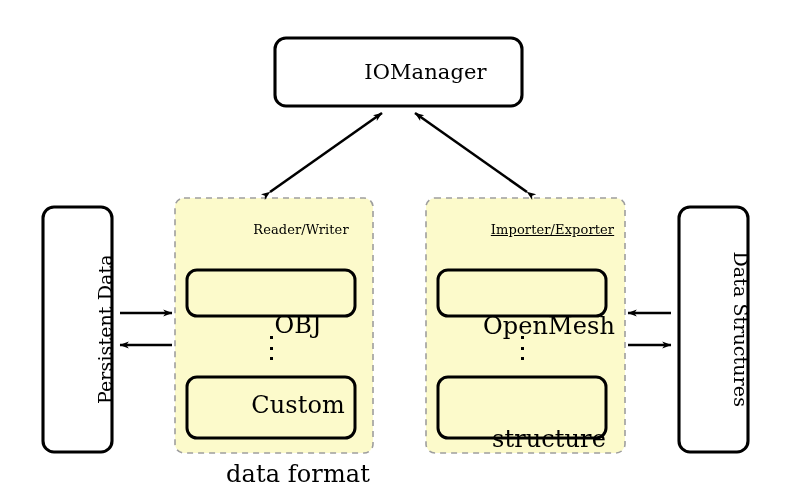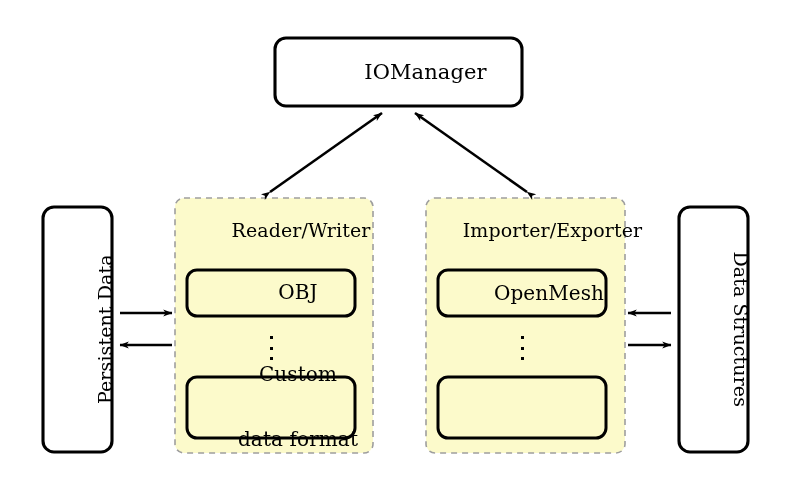--- a/index.html
+++ b/index.html
@@ -37,22 +37,22 @@
     display: flex;
     align-items: center;
     justify-content: center;
     text-align: center;
     line-height: 1.18;
     letter-spacing: 0.1px;
     padding-left: 27px;
   }
 
   .t-iomanager { font-size: 21px; }
-  .t-panel-title { font-size: 19px; }
-  .t-inner { font-size: 20px; }
+  .t-panel-title { font-size: 13px; }
+  .t-inner { font-size: 24px; margin-top: 32px; }
   .t-side { font-size: 19px; }
 
   
   .rot-ccw { transform: rotate(-90deg); transform-origin: center center; }
   .rot-cw  { transform: rotate(90deg);  transform-origin: center center; }
 
   .vdots {
     position: absolute;
     display: flex;
     flex-direction: column;
@@ -110,32 +110,33 @@
   <div class="node-label t-side" style="left:43px; top:207px; width:69px; height:245px;">
     <span class="rot-ccw">Persistent Data</span>
   </div>
 
   <div class="node-label t-side" style="left:679px; top:207px; width:69px; height:245px;">
     <span class="rot-cw">Data Structures</span>
   </div>
 
   <div class="node-label t-panel-title" style="left:175px; top:215px; width:198px; height:30px;">Reader/Writer</div>
 
-  <div class="node-label t-panel-title" style="left:426px; top:215px; width:199px; height:30px;">Importer/Exporter</div>
+  <div class="node-label t-panel-title" style="left:426px; top:215px; width:199px; height:30px;text-decoration:underline;">Importer/Exporter</div>
 
   <div class="node-label t-inner" style="left:187px; top:270px; width:168px; height:46px;">OBJ</div>
 
   <div class="node-label t-inner" style="left:438px; top:270px; width:168px; height:48px;">OpenMesh</div>
 
   <div class="node-label t-inner" style="left:187px; top:377px; width:168px; height:61px; flex-direction:column;gap:41px;">
     <span>Custom</span>
     <span>data format</span>
   </div>
 
   <div class="node-label t-inner" style="left:438px; top:377px; width:168px; height:61px; flex-direction:column;">
+    <span>structure</span>
   </div>
 
   <div class="vdots" style="left:269px; top:336px; width:5px; height:24px;">
     <i></i>
       <i></i>
       <i></i>
   </div>
 
   <div class="vdots" style="left:520px; top:336px; width:5px; height:24px;">
     <i></i>

